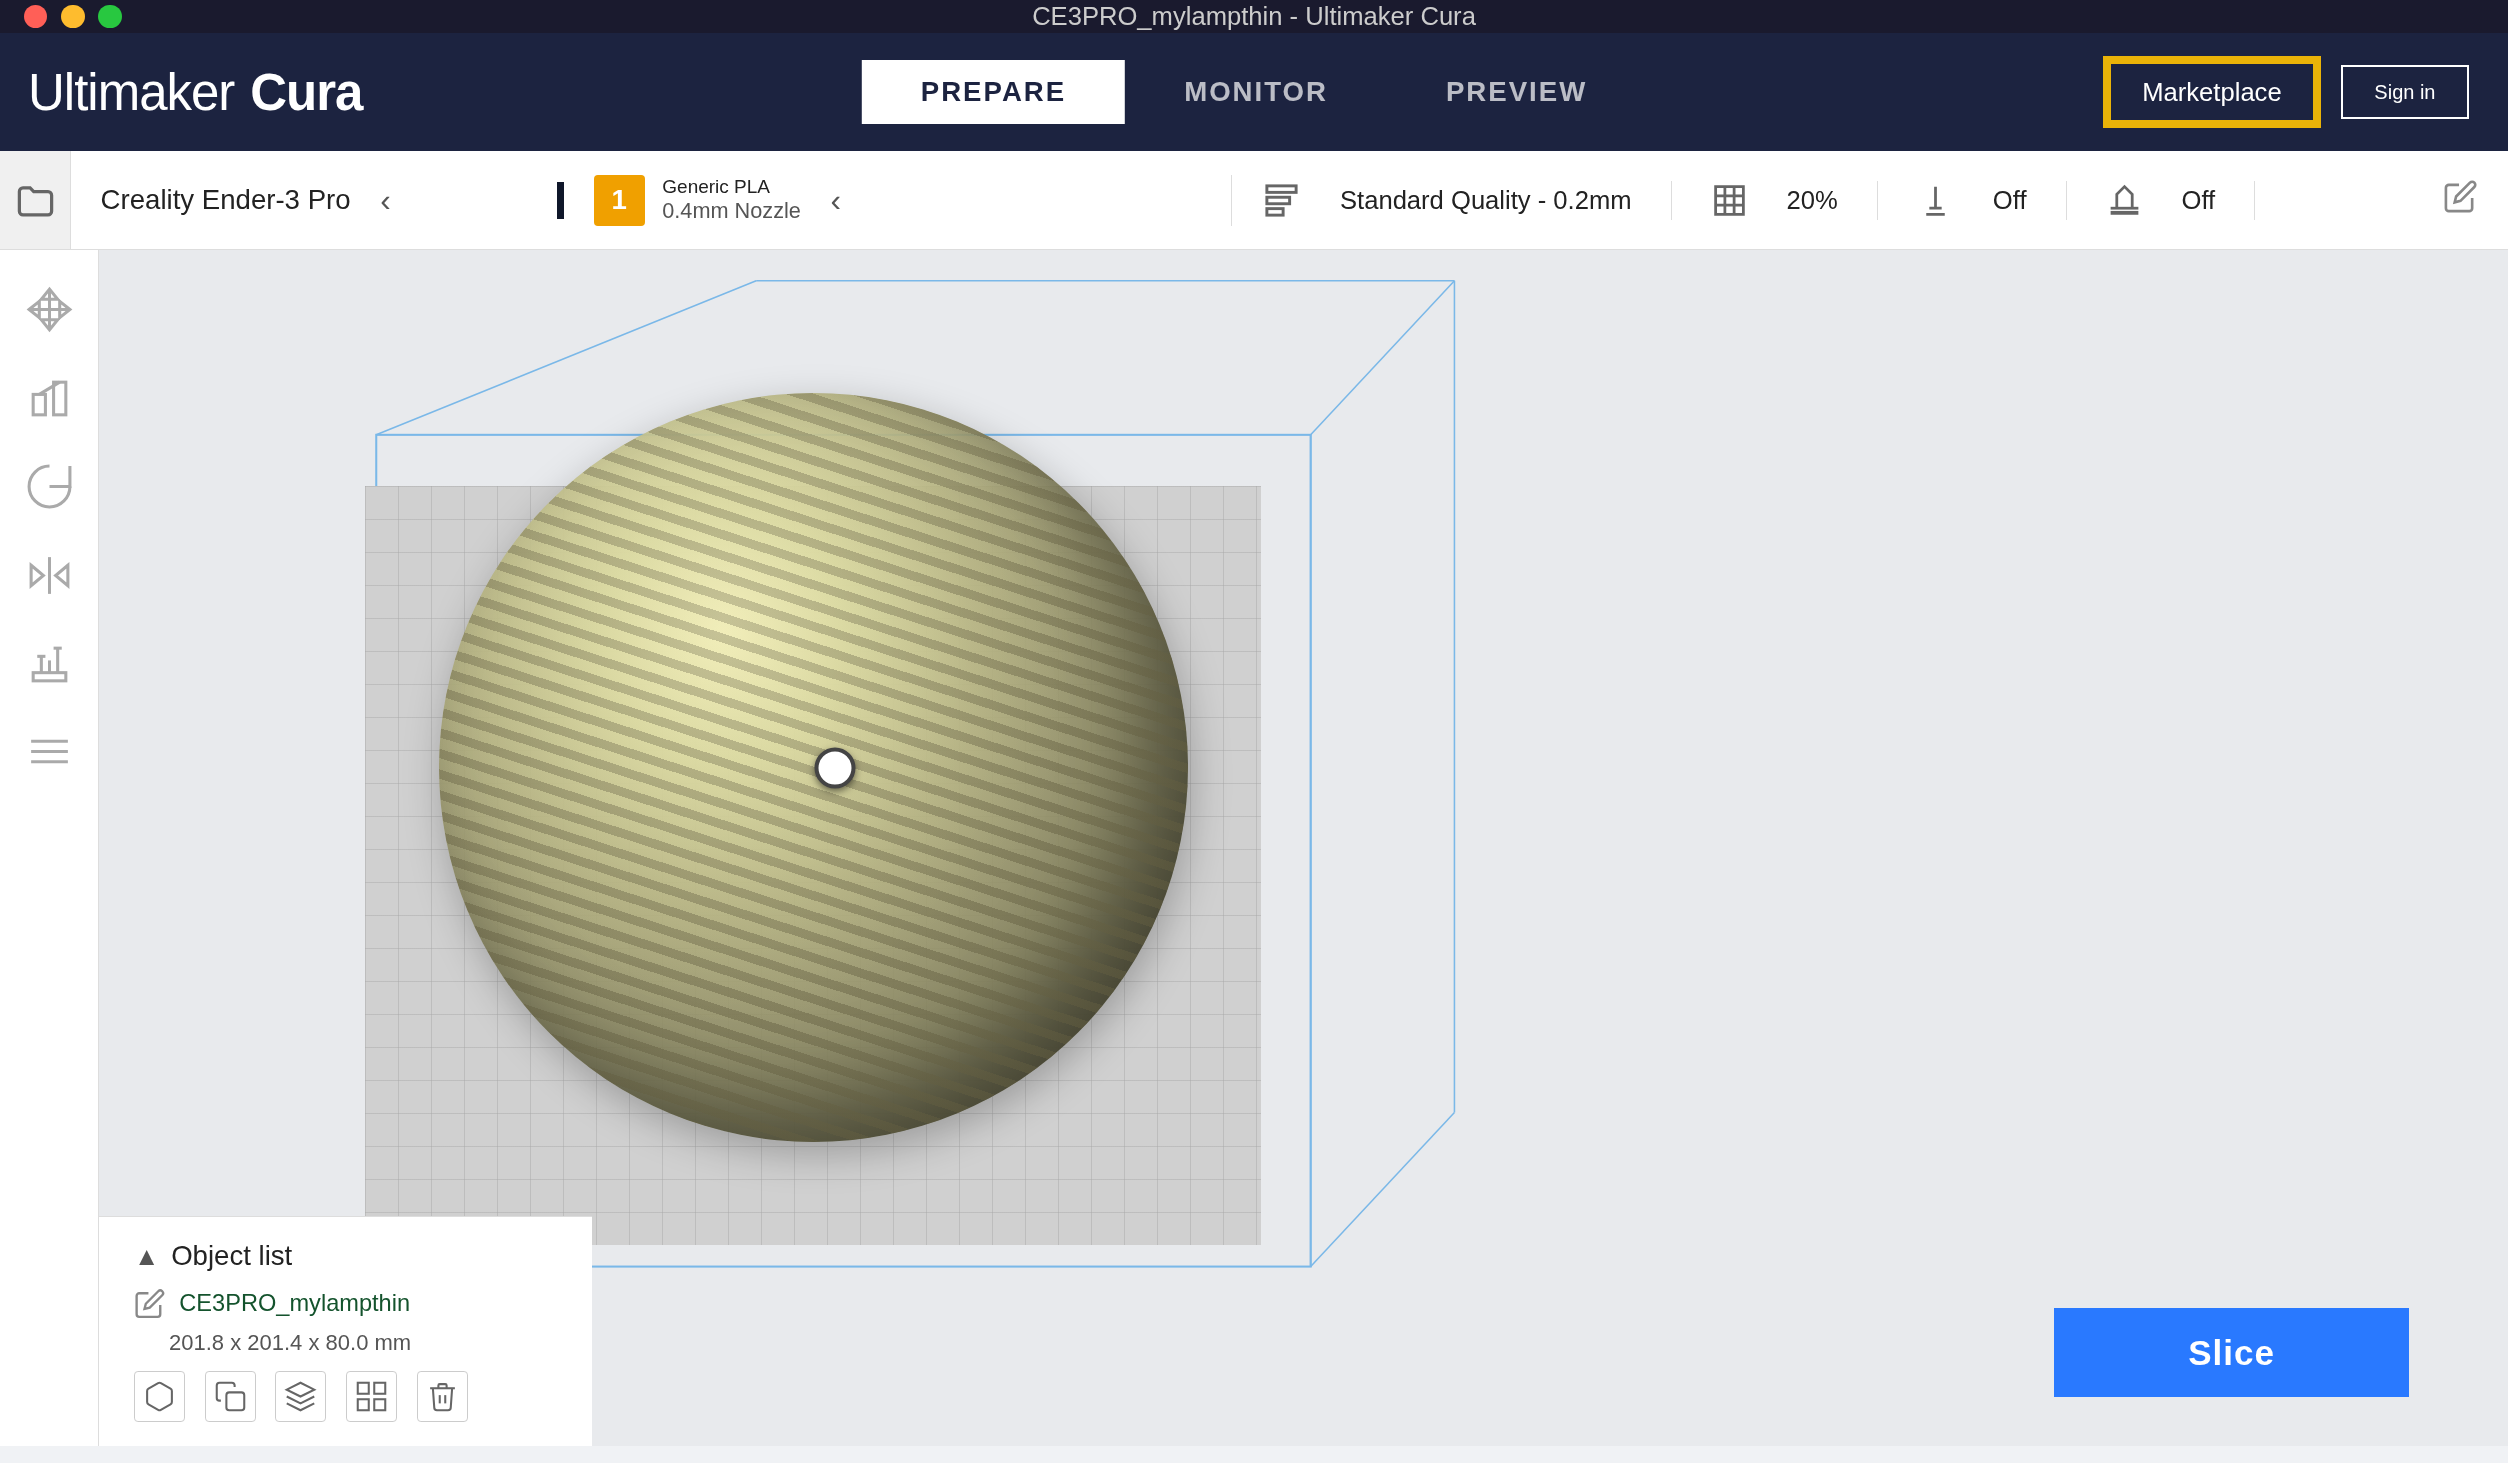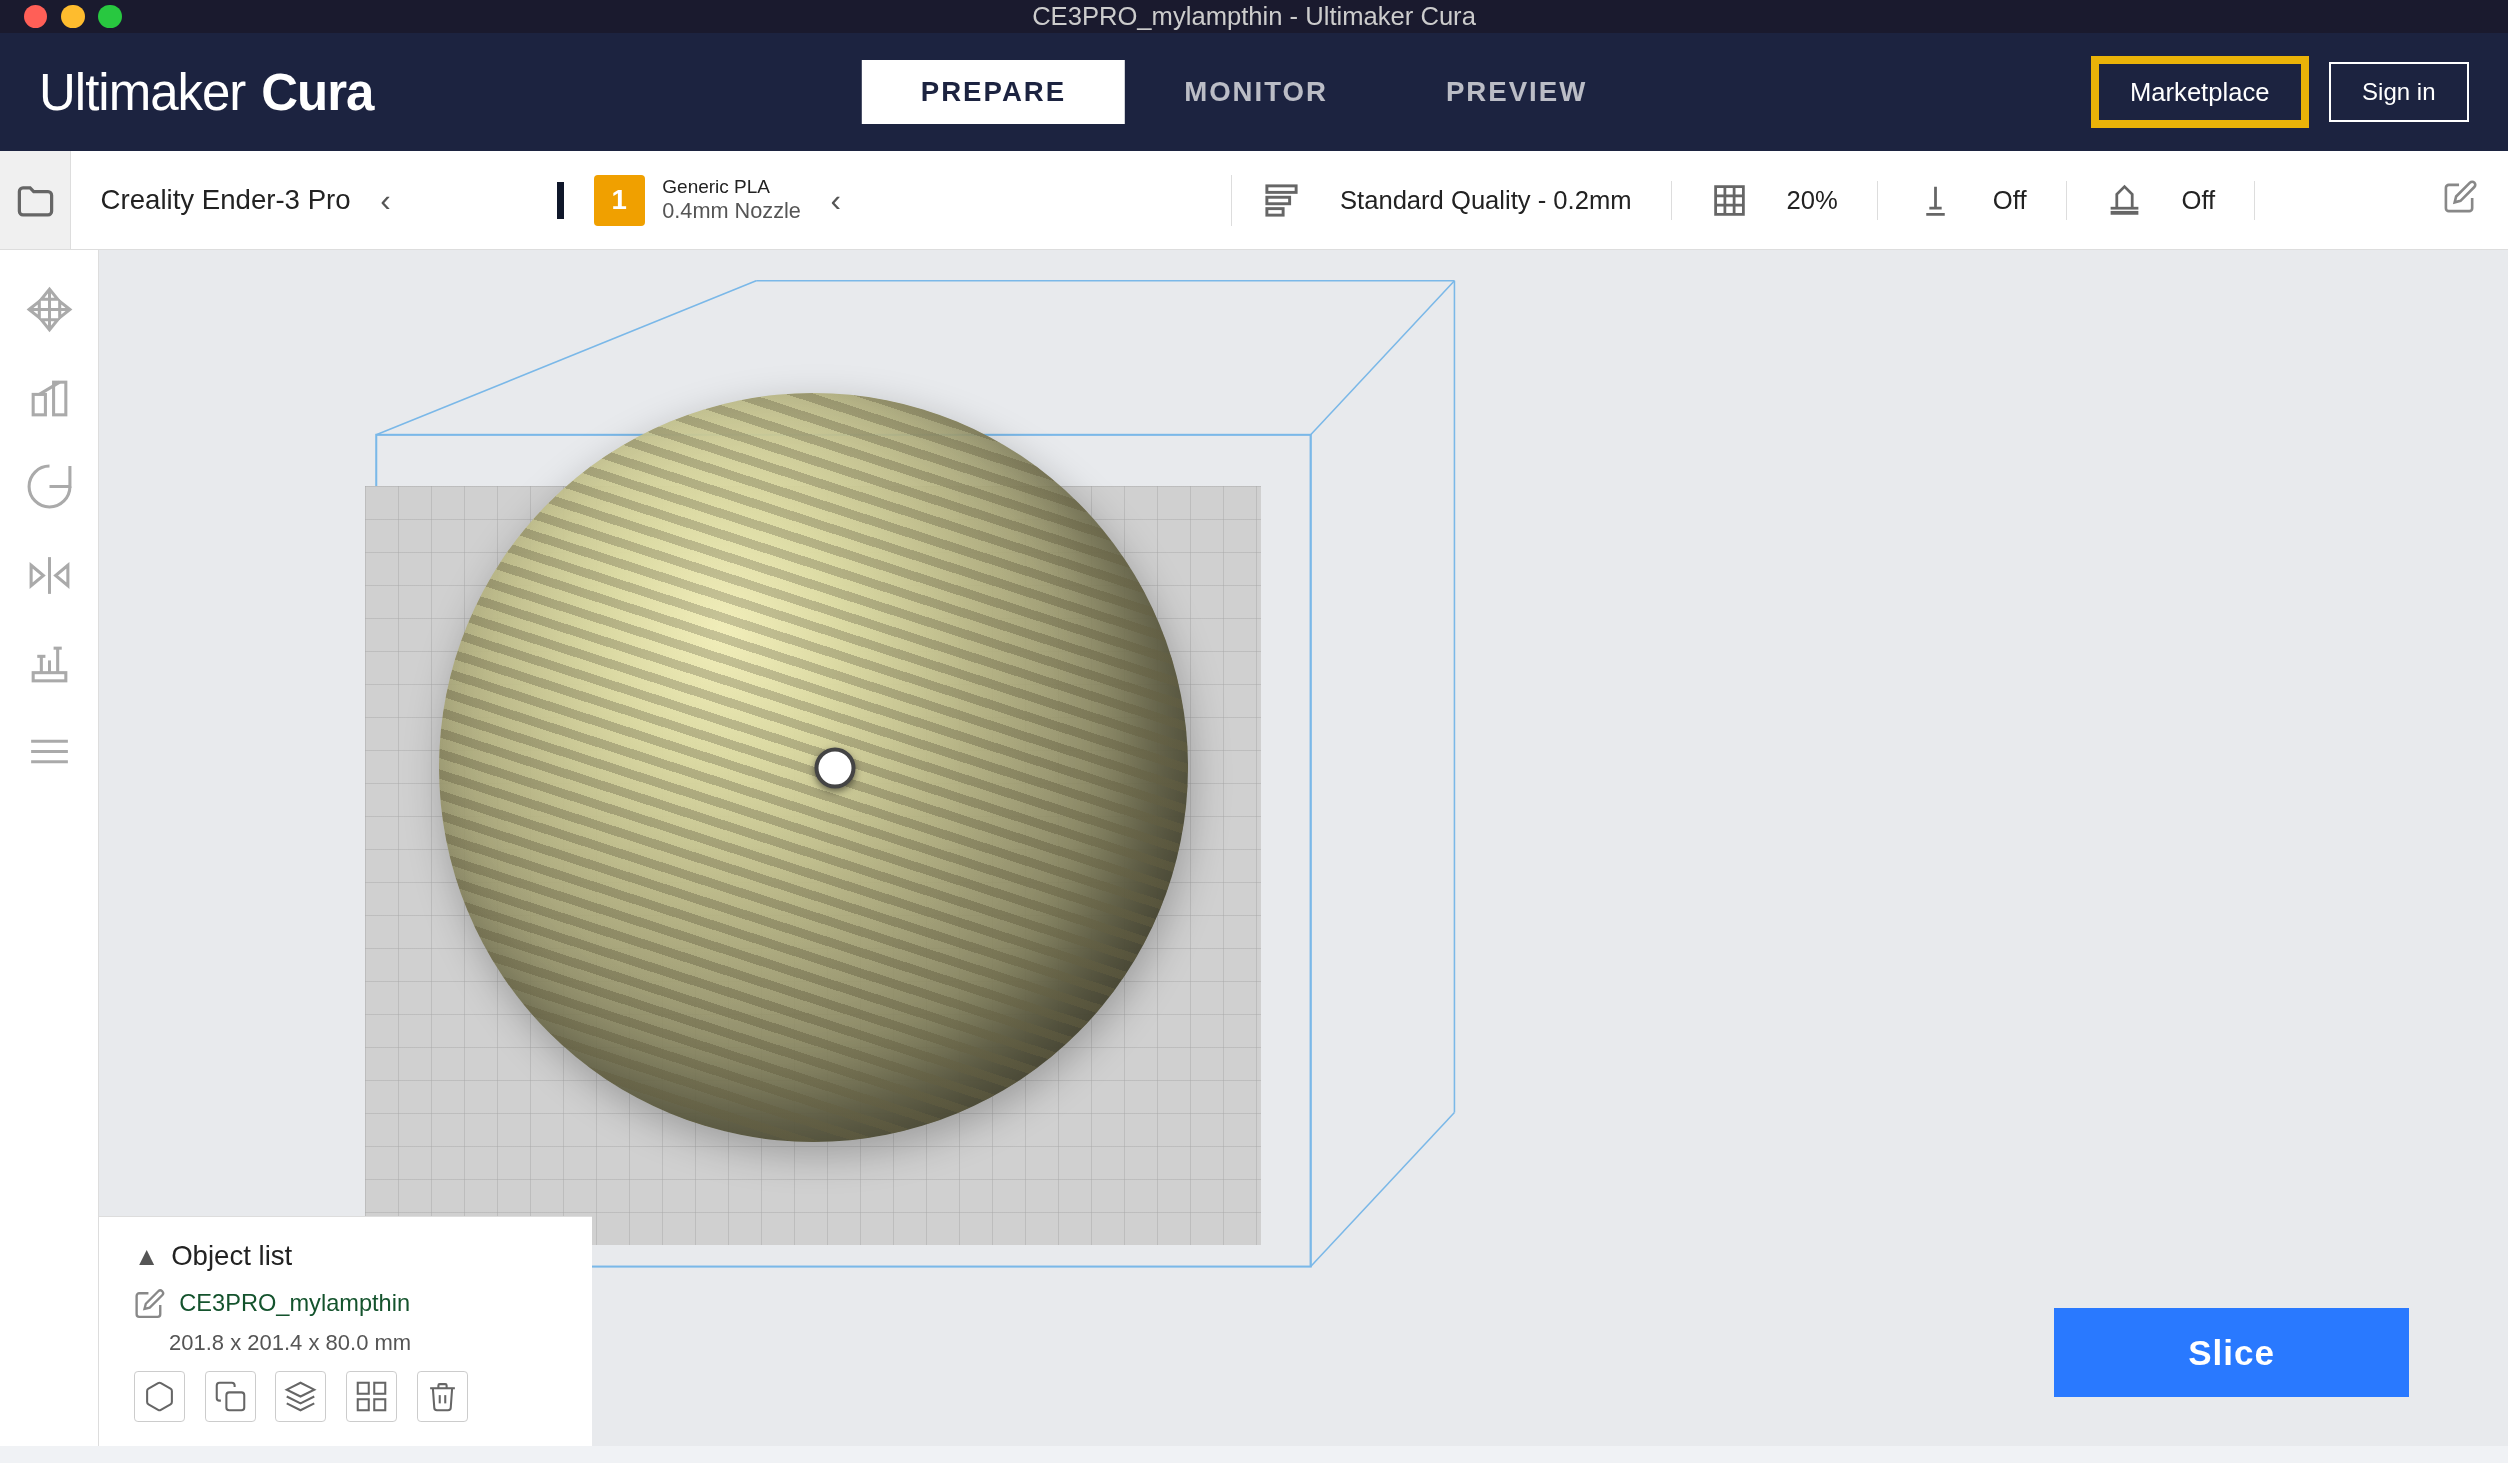--- a/index.html
+++ b/index.html
@@ -43,21 +43,21 @@
     .tl-yellow { background: #febc2e; }
     .tl-green { background: #28c840; }
 
     
     .navbar {
       width: 100%;
       height: 118px;
       background: #1c2340;
       display: flex;
       align-items: center;
-      padding: 0 39px;
+      padding: 0 28px;
       position: relative;
     }
     .logo {
       display: flex;
       align-items: center;
       gap: 0;
       color: white;
       font-size: 51px;
       font-weight: 300;
       letter-spacing: -1px;
@@ -102,21 +102,21 @@
       padding: 13.8px 31.5px;
       font-size: 25.6px;
       font-weight: 500;
       cursor: pointer;
     }
     .btn-signin {
       border: 2px solid white;
       color: white;
       background: transparent;
       padding: 13.8px 31.5px;
-      font-size: 24px;
+      font-size: 20px;
       font-weight: 500;
       cursor: pointer;
     }
 
     
     .toolbar {
       width: 100%;
       height: 99px;
       background: white;
       border-bottom: 1px solid #ddd;

